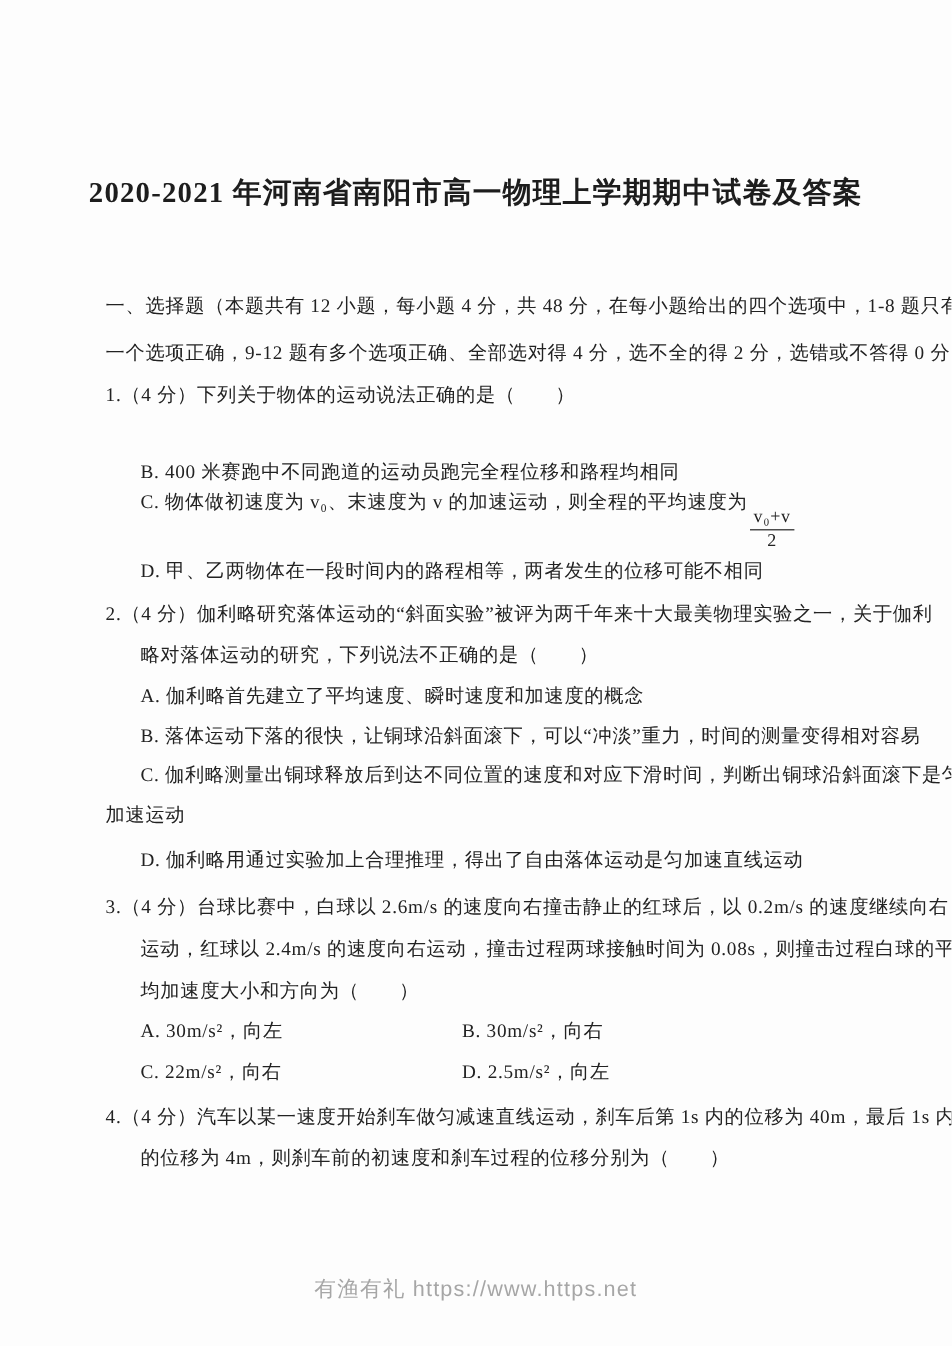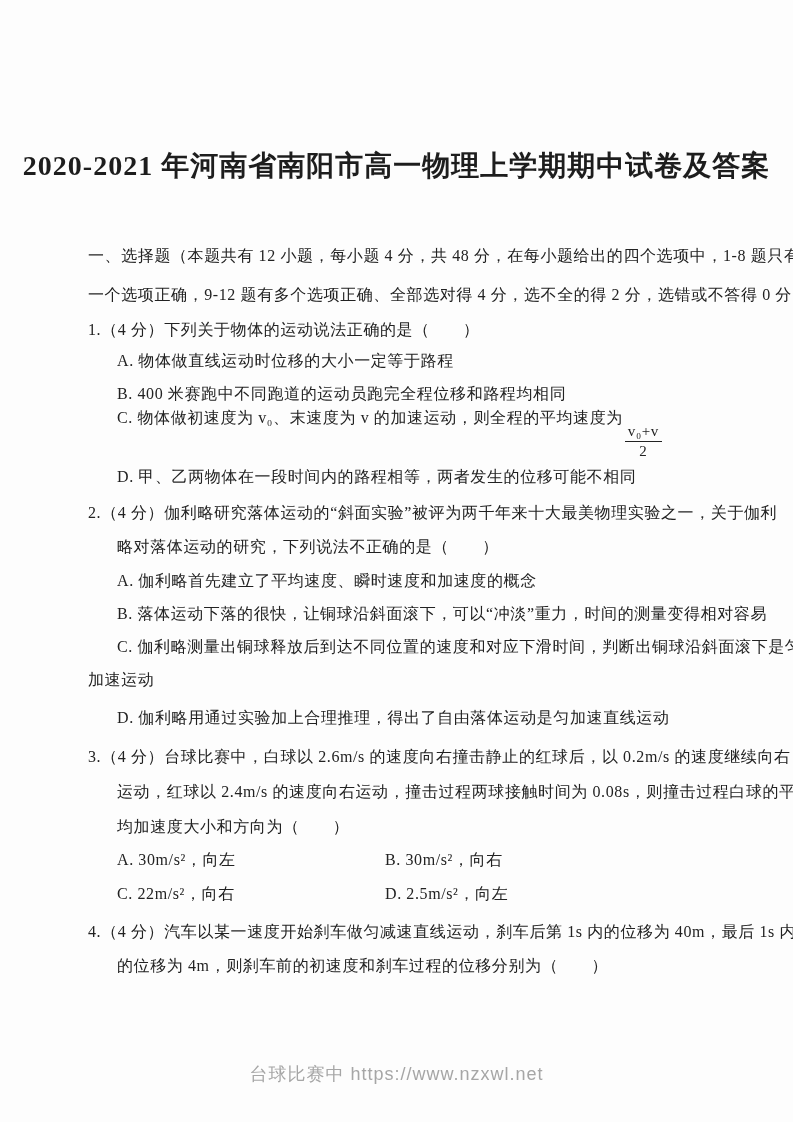--- a/index.html
+++ b/index.html
@@ -15,21 +15,21 @@
     overflow: hidden;
     font-family: "Liberation Serif", "DejaVu Serif", serif;
     color: #1f1f1f;
   }
   .doc-title {
     position: absolute;
     top: 128px;
     left: 0;
     width: 793px;
     text-align: center;
-    font-size: 28px;
+    font-size: 24px;
     font-weight: bold;
     letter-spacing: 1px;
     color: #1d1d1d;
   }
   .ln {
     position: absolute;
     white-space: pre;
     font-size: 16px;
     letter-spacing: 0.6px;
     color: #222222;
@@ -84,21 +84,20 @@
 <body>
 
 <div class="page">
 
   <h1 class="doc-title">2020-2021 年河南省南阳市高一物理上学期期中试卷及答案</h1>
 
   <div class="ln x-margin" style="top:246px">一、选择题（本题共有 12 小题，每小题 4 分，共 48 分，在每小题给出的四个选项中，1-8 题只有</div>
   <div class="ln x-margin" style="top:285px">一个选项正确，9-12 题有多个选项正确、全部选对得 4 分，选不全的得 2 分，选错或不答得 0 分）</div>
 
   <div class="ln x-margin" style="top:320px">1.（4 分）下列关于物体的运动说法正确的是（　　）</div>
-  <div class="ln x-indent" style="top:351px">A. 物体做直线运动时位移的大小一定等于路程</div>
   <div class="ln x-indent" style="top:384px">B. 400 米赛跑中不同跑道的运动员跑完全程位移和路程均相同</div>
   <div class="frac-line">
     <span>C. 物体做初速度为 v₀、末速度为 v 的加速运动，则全程的平均速度为</span><span class="fraction"><span class="num">v₀+v</span><span class="den">2</span></span>
   </div>
   <div class="ln x-indent" style="top:467px">D. 甲、乙两物体在一段时间内的路程相等，两者发生的位移可能不相同</div>
 
   <div class="ln x-margin" style="top:503px">2.（4 分）伽利略研究落体运动的“斜面实验”被评为两千年来十大最美物理实验之一，关于伽利</div>
   <div class="ln x-indent" style="top:537px">略对落体运动的研究，下列说法不正确的是（　　）</div>
   <div class="ln x-indent" style="top:571px">A. 伽利略首先建立了平均速度、瞬时速度和加速度的概念</div>
   <div class="ln x-indent" style="top:604px">B. 落体运动下落的很快，让铜球沿斜面滚下，可以“冲淡”重力，时间的测量变得相对容易</div>
@@ -110,15 +109,15 @@
   <div class="ln x-indent" style="top:782px">运动，红球以 2.4m/s 的速度向右运动，撞击过程两球接触时间为 0.08s，则撞击过程白球的平</div>
   <div class="ln x-indent" style="top:817px">均加速度大小和方向为（　　）</div>
   <div class="ln x-indent" style="top:850px">A. 30m/s²，向左</div>
   <div class="ln x-col2" style="top:850px">B. 30m/s²，向右</div>
   <div class="ln x-indent" style="top:884px">C. 22m/s²，向右</div>
   <div class="ln x-col2" style="top:884px">D. 2.5m/s²，向左</div>
 
   <div class="ln x-margin" style="top:922px">4.（4 分）汽车以某一速度开始刹车做匀减速直线运动，刹车后第 1s 内的位移为 40m，最后 1s 内</div>
   <div class="ln x-indent" style="top:956px">的位移为 4m，则刹车前的初速度和刹车过程的位移分别为（　　）</div>
 
-  <div class="page-footer">台球比赛中 https://www.nzxwl.net</div>
+  <div class="page-footer">有渔有礼 https://www.https.net</div>
 
 </div>
 
 </body></html>

